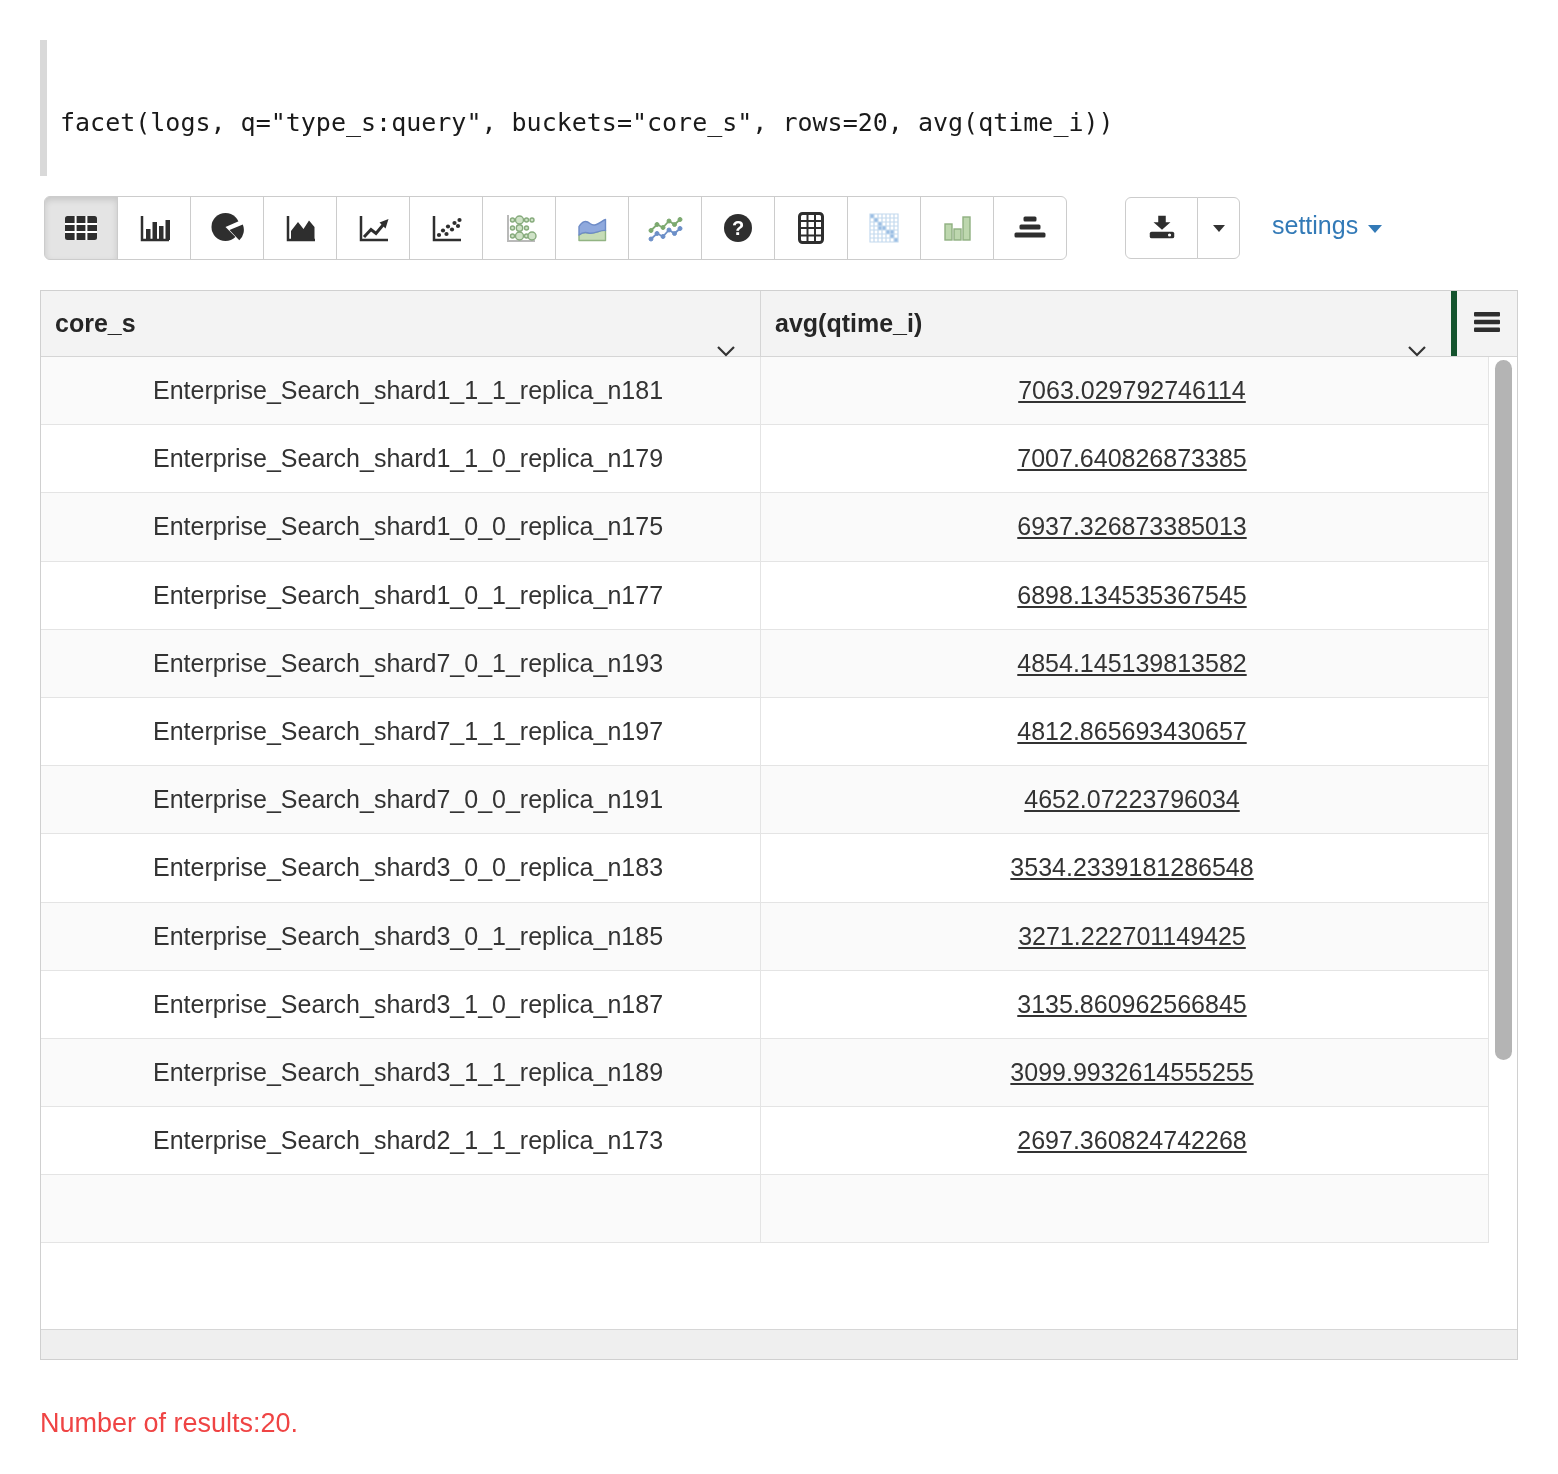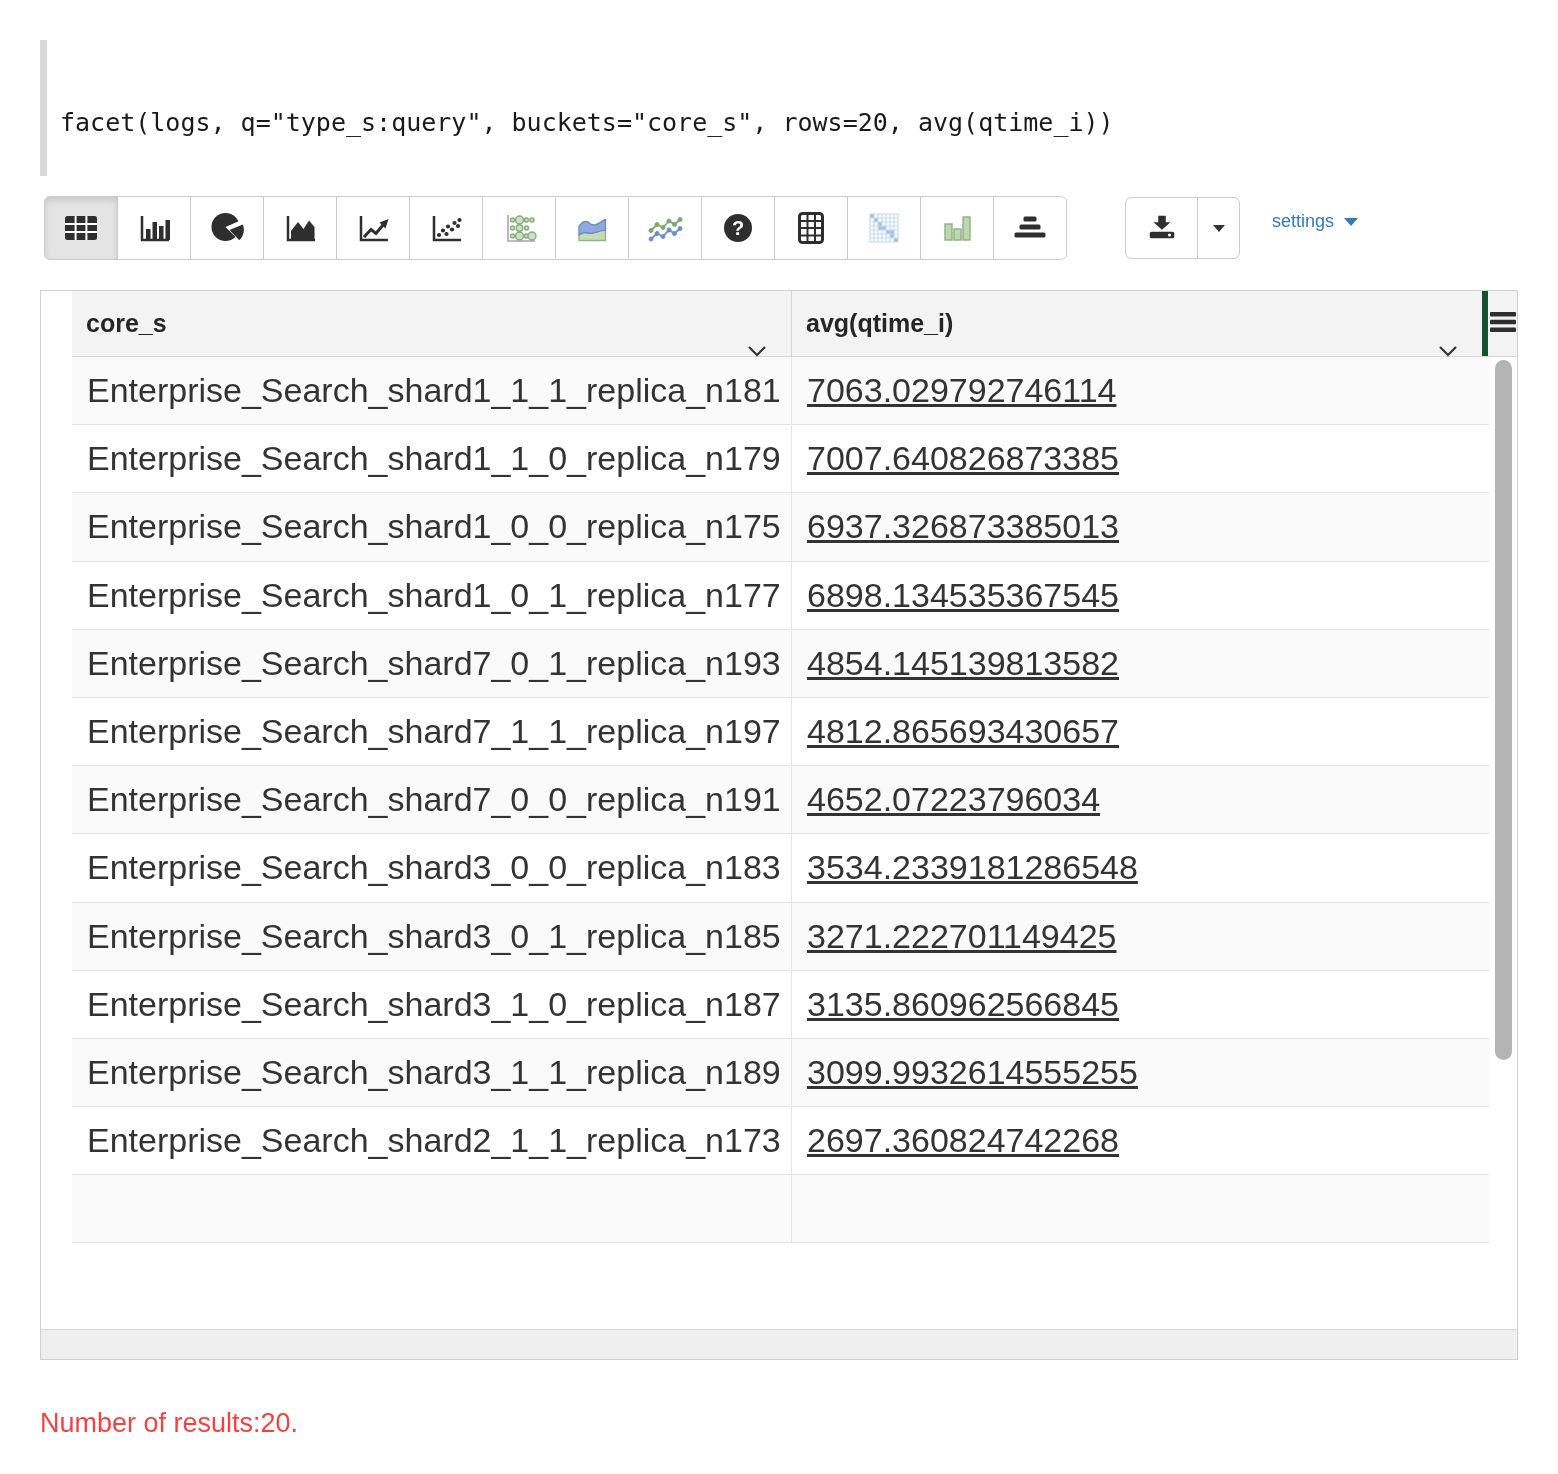--- a/index.html
+++ b/index.html
@@ -36,40 +36,40 @@
   .viz-btn .icon { display:flex; }
 
   .download-group { position:absolute; left:1125px; top:197px; display:flex; }
   .dl-btn {
     height:62px; background:#fff; border:1px solid #cccccc; cursor:pointer; outline:none;
     display:flex; align-items:center; justify-content:center; padding:0;
   }
   .dl-main { width:73px; border-radius:6px 0 0 6px; }
   .dl-caret { width:43px; border-radius:0 6px 6px 0; margin-left:-1px; }
 
-  .settings-link { position:absolute; left:1272px; top:211px; font-size:18px; color:#337ab7; cursor:pointer; display:flex; align-items:center; gap:9px; }
+  .settings-link { position:absolute; left:1272px; top:211px; font-size:25px; color:#337ab7; cursor:pointer; display:flex; align-items:center; gap:9px; }
 
   
   .table-wrap {
     position:absolute; left:40px; top:290px; width:1478px; height:1070px;
-    border:1px solid #d0d0d0; box-sizing:border-box; background:#fff;padding-left:31px;
+    border:1px solid #d0d0d0; box-sizing:border-box; background:#fff;
   }
   .thead { height:66px; display:flex; background:#f3f3f3; border-bottom:1px solid #d5d5d5; box-sizing:border-box; }
   .th { position:relative; font-size:25px; font-weight:bold; color:#262626; line-height:64px; padding-left:14px; box-sizing:border-box; cursor:pointer; }
   .th-core { width:720px; border-right:1px solid #d5d5d5; }
   .th-avg  { width:696px; border-right:6px solid #14532d; }
   .th-menu { flex:1; display:flex; align-items:center; justify-content:center; cursor:pointer; }
   .col-chevron { position:absolute; right:24px; top:26px; cursor:pointer; }
 
   .tbody { position:relative; height:972px; overflow:hidden; }
   .rows-area { position:absolute; left:0; top:0; width:1448px; }
   .trow { height:68.2px; display:flex; border-bottom:1px solid #e4e4e4; box-sizing:border-box; }
   .trow:nth-child(odd) { background:#fafafa; }
   .trow:nth-child(even){ background:#ffffff; }
-  .td { font-size:34px; color:#333; line-height:66px; padding-left:15px; box-sizing:border-box; white-space:nowrap; overflow:hidden; }
+  .td { font-size:25px; color:#333; line-height:66px; padding-left:15px; box-sizing:border-box; white-space:nowrap; overflow:hidden;text-align:center; }
   .td-core { width:720px; border-right:1px solid #e4e4e4; }
   .td-avg  { width:728px; border-right:1px solid #e4e4e4;text-decoration:underline; }
 
   .vtrack { position:absolute; right:0; top:0; width:28px; height:100%; background:#fff; }
   .vthumb { position:absolute; right:5px; top:3px; width:17px; height:700px; background:#b4b4b4; border-radius:9px; cursor:pointer; }
 
   .hstrip { position:absolute; left:0; bottom:0; width:100%; height:30px; background:#efefef; border-top:1px solid #d6d6d6; box-sizing:border-box; cursor:pointer; }
 
   
   .results-text { position:absolute; left:40px; top:1408px; font-size:27px; color:#ef4444; }

